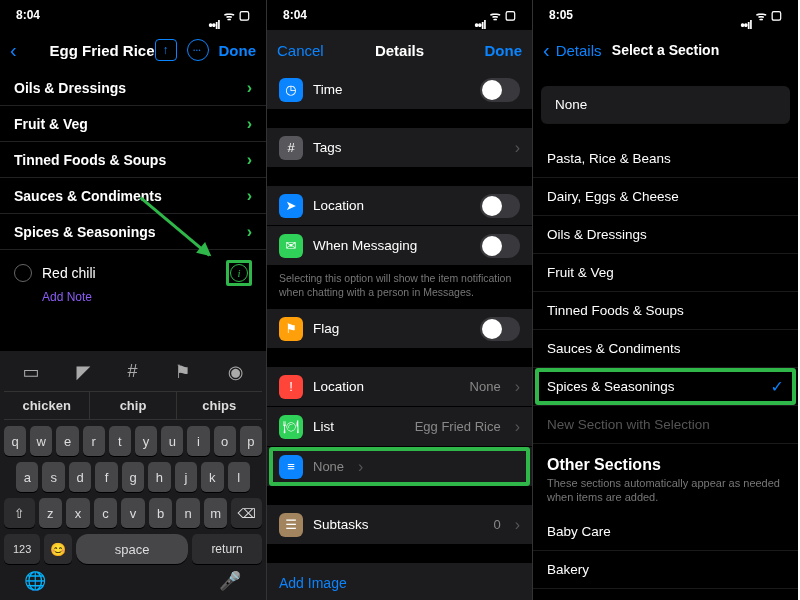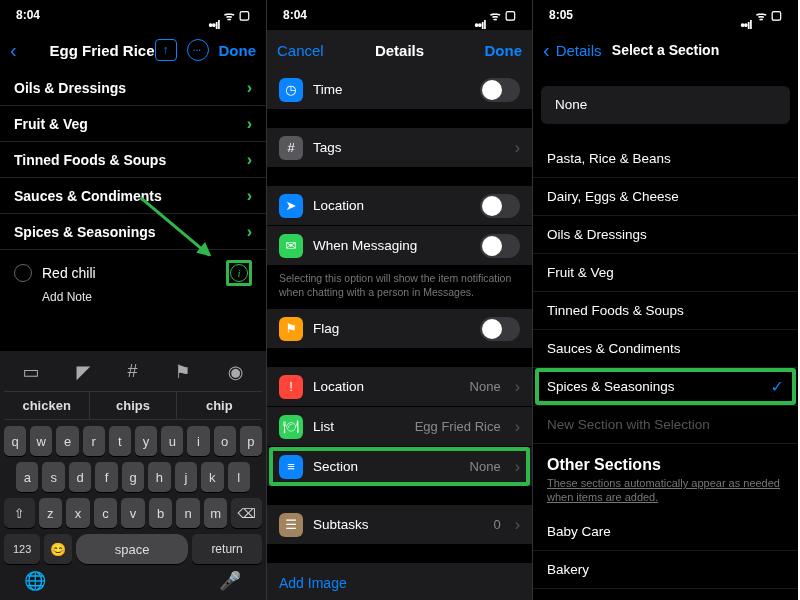--- a/index.html
+++ b/index.html
@@ -15,21 +15,21 @@
   .nav-left { flex:1; justify-content:flex-start; }
   .nav-center { flex:1; text-align:center; }
   .nav-right { flex:1; justify-content:flex-end; }
   .icon-btn { width: 22px; height: 22px; border: 1.5px solid #0a84ff; border-radius: 4px; display:flex; align-items:center; justify-content:center; color:#0a84ff; font-size:12px; }
   .icon-circle { width:22px; height:22px; border:1.5px solid #0a84ff; border-radius:50%; display:flex; align-items:center; justify-content:center; color:#0a84ff; font-size:5px; letter-spacing:1px; }
   .section-row { height: 36px; display:flex; align-items:center; justify-content:space-between; padding:0 14px; border-bottom:0.5px solid #222; font-weight:700; font-size:14px; }
   .chev { color:#34c759; font-size:16px; }
   .item-area { padding: 6px 12px; }
   .item-row { display:flex; align-items:center; gap:10px; padding:4px 2px; }
   .radio { width:18px; height:18px; border:1.5px solid #666; border-radius:50%; }
-  .add-note { font-size:12px; color:#e5e5e5; padding-left:30px; }
+  .add-note { font-size:12px; color:#8b5cf6; padding-left:30px; }
   .info-btn { width:26px; height:26px; border:3px solid #2fb74a; border-radius:2px; display:flex; align-items:center; justify-content:center; margin-left:auto; }
   .info-inner { width:18px; height:18px; border:1.5px solid #2fb74a; border-radius:50%; display:flex; align-items:center; justify-content:center; color:#2fb74a; font-size:11px; font-style:italic; font-family:serif; }
   .arrow { position:absolute; width:90px; height:3px; background:#2fb74a; transform:rotate(40deg); top:225px; left:130px; }
   .arrow::after { content:''; position:absolute; right:-2px; top:-6px; border-left:14px solid #2fb74a; border-top:7px solid transparent; border-bottom:7px solid transparent; }
   .kb { margin-top:auto; background:#1b1b1d; padding:6px 4px; color:#ddd; }
   .kb-toolbar { display:flex; justify-content:space-around; padding:4px 0 8px; font-size:18px; color:#aaa; }
   .kb-suggest { display:flex; border-top:0.5px solid #333; border-bottom:0.5px solid #333;font-weight:bold; }
   .kb-suggest span { flex:1; text-align:center; font-size:13px; padding:6px 0; color:#ddd; border-right:0.5px solid #333; }
   .kb-suggest span:last-child { border-right:none; }
   .kb-rows { display:flex; flex-direction:column; gap:6px; padding-top:6px; }
@@ -49,21 +49,21 @@
   .cell .disc { color:#555; font-size:16px; padding-left:4px; }
   .toggle { width:40px; height:24px; border-radius:12px; background:#39393d; position:relative; }
   .toggle::after { content:''; position:absolute; width:20px; height:20px; border-radius:50%; background:#fff; top:2px; left:2px; }
   .hint { font-size:10.5px; color:#777; padding:6px 12px 10px; line-height:1.3; background:#000; }
   .highlight-box { position:absolute; border:4px solid #2fb74a; border-radius:3px; pointer-events:none; }
   .add-image { padding:12px; font-size:14px; color:#0a84ff; background:#1c1c1e; margin-top:18px; }
   
   .cell3 { height:38px; display:flex; align-items:center; padding:0 14px; font-size:13.5px; border-bottom:0.5px solid #1a1a1a; position:relative; }
   .check { color:#0a84ff; font-size:16px; margin-left:auto; }
   .sec-header { font-size:16px; font-weight:700; padding:12px 14px 2px; }
-  .sec-sub { font-size:11px; color:#777; padding:0 14px 8px; line-height:1.3;text-decoration:underline; }
+  .sec-sub { font-size:11px; color:#777; padding:0 14px 8px; line-height:1.3; }
   .muted { color:#555; }
   .chev-back { font-size:20px; margin-right:-4px; }
   .signal { letter-spacing:-1px;margin-top:20px; }
 </style>
 </head>
 <body>
 
 <div class="phone">
   <div class="status-bar">
     <span>8:04</span>
@@ -121,22 +121,22 @@
   <div class="kb">
     <div class="kb-toolbar">
       <span>▭</span>
       <span>◤</span>
       <span>#</span>
       <span>⚑</span>
       <span>◉</span>
     </div>
     <div class="kb-suggest">
       <span>chicken</span>
+      <span>chip</span>
       <span>chips</span>
-      <span>chip</span>
     </div>
     <div class="kb-rows">
       <div class="kb-row">
         <span class="key">q</span>
           <span class="key">w</span>
           <span class="key">e</span>
           <span class="key">r</span>
           <span class="key">t</span>
           <span class="key">y</span>
           <span class="key">u</span>
@@ -228,21 +228,20 @@
       <span class="disc">›</span>
     </div>
     <div class="cell">
       <span class="icon-sq" style="background:#30d158">🍽</span>
       <span class="label">List</span>
       <span class="value">Egg Fried Rice</span>
       <span class="disc">›</span>
     </div>
     <div class="cell" style="position:relative">
       <span class="icon-sq" style="background:#0a84ff">≡</span>
-      <span class="label">Section</span>
       <span class="value">None</span>
       <span class="disc">›</span>
       <span class="highlight-box" style="left:2px;right:2px;top:0;bottom:0"></span>
     </div>
     <div class="cell gap-top">
       <span class="icon-sq" style="background:#a2845e">☰</span>
       <span class="label">Subtasks</span>
       <span class="value">0</span>
       <span class="disc">›</span>
     </div>

